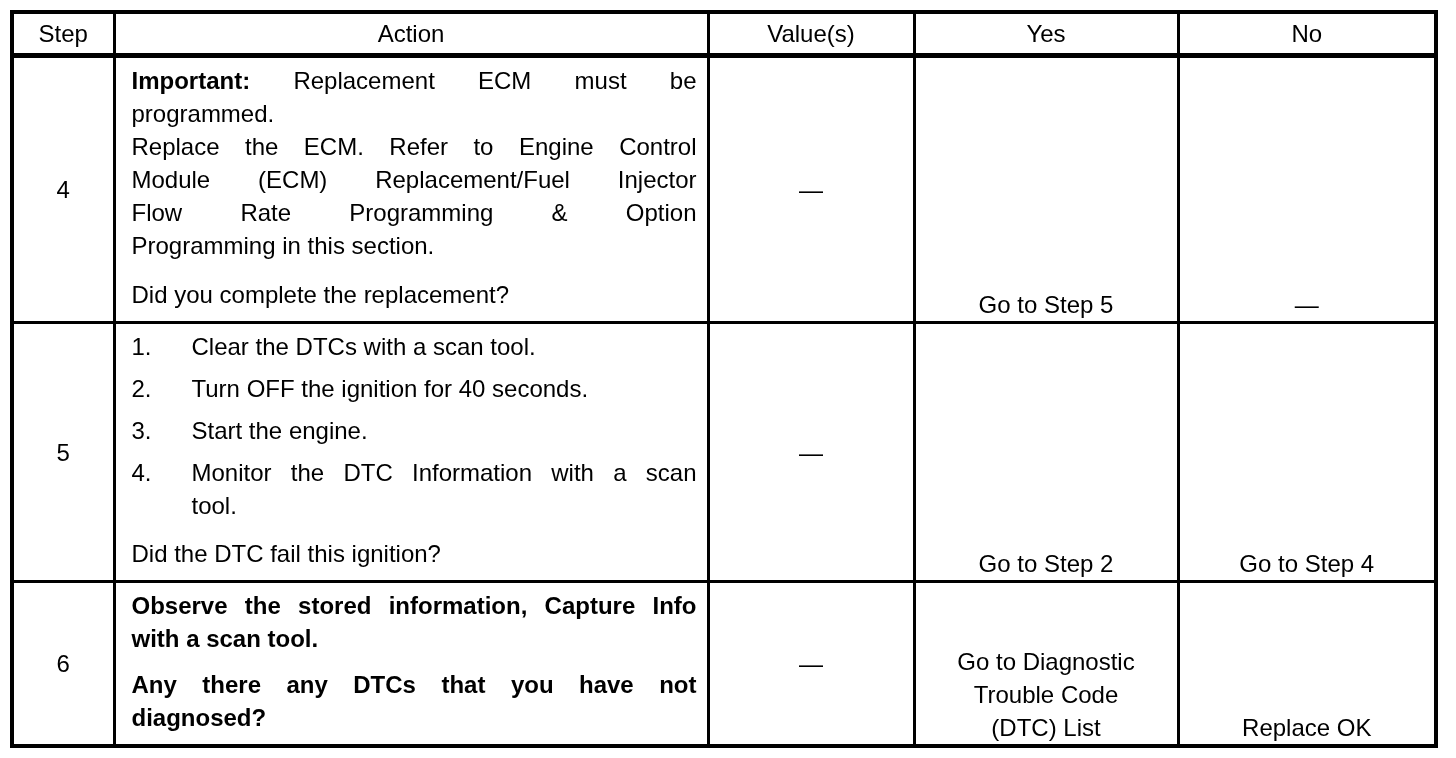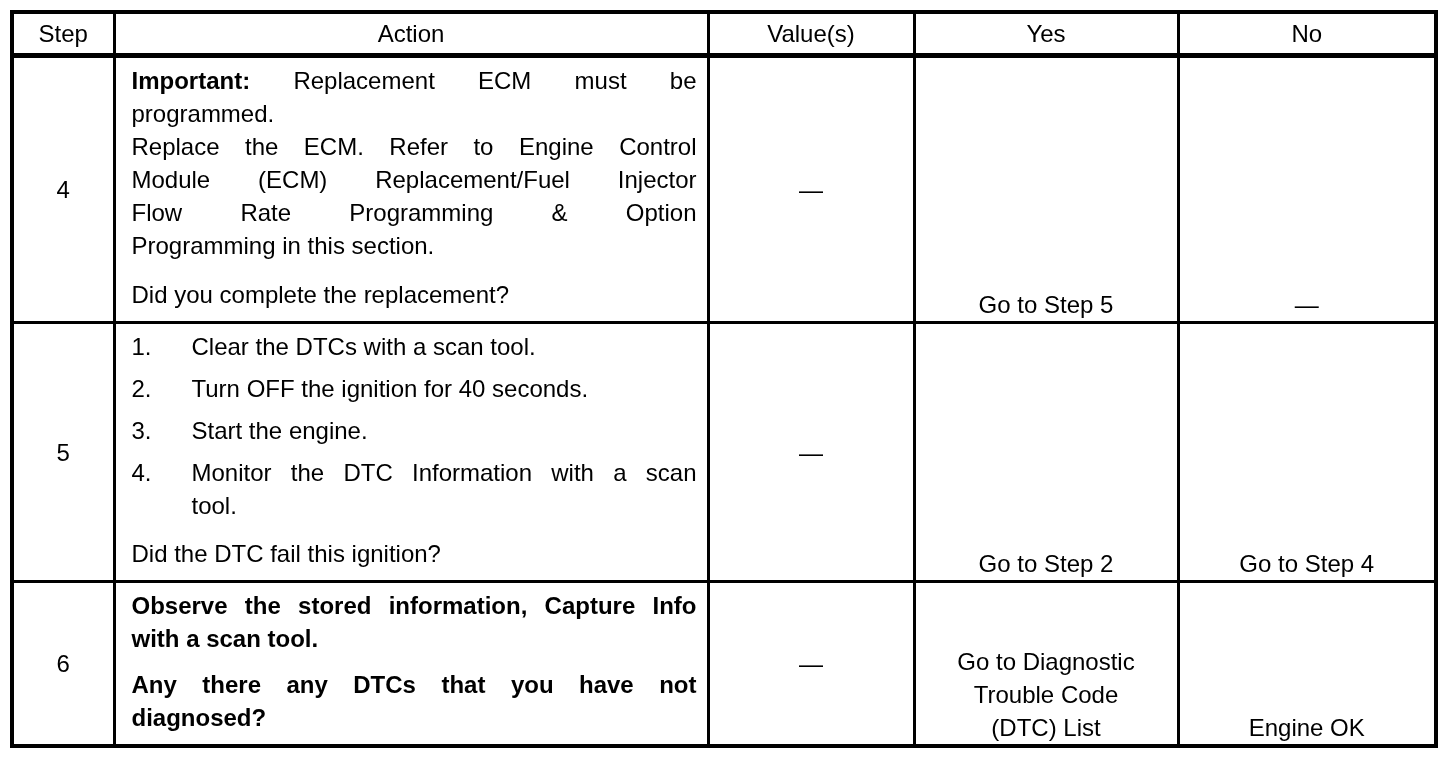--- a/index.html
+++ b/index.html
@@ -192,18 +192,18 @@
             </div>
         </div>
       </td>
       <td class="value-cell">—</td>
       <td class="yes-cell lines-center">
           <div class="tline">Go to Diagnostic</div>
           <div class="tline">Trouble Code</div>
           <div class="tline-last">(DTC) List</div>
         </td>
       <td class="no-cell lines-center">
-          <div class="tline-last">Engine OK</div>
+          <div class="tline-last">Replace OK</div>
         </td>
     </tr>
 
   </tbody>
 </table>
 
 </body></html>

